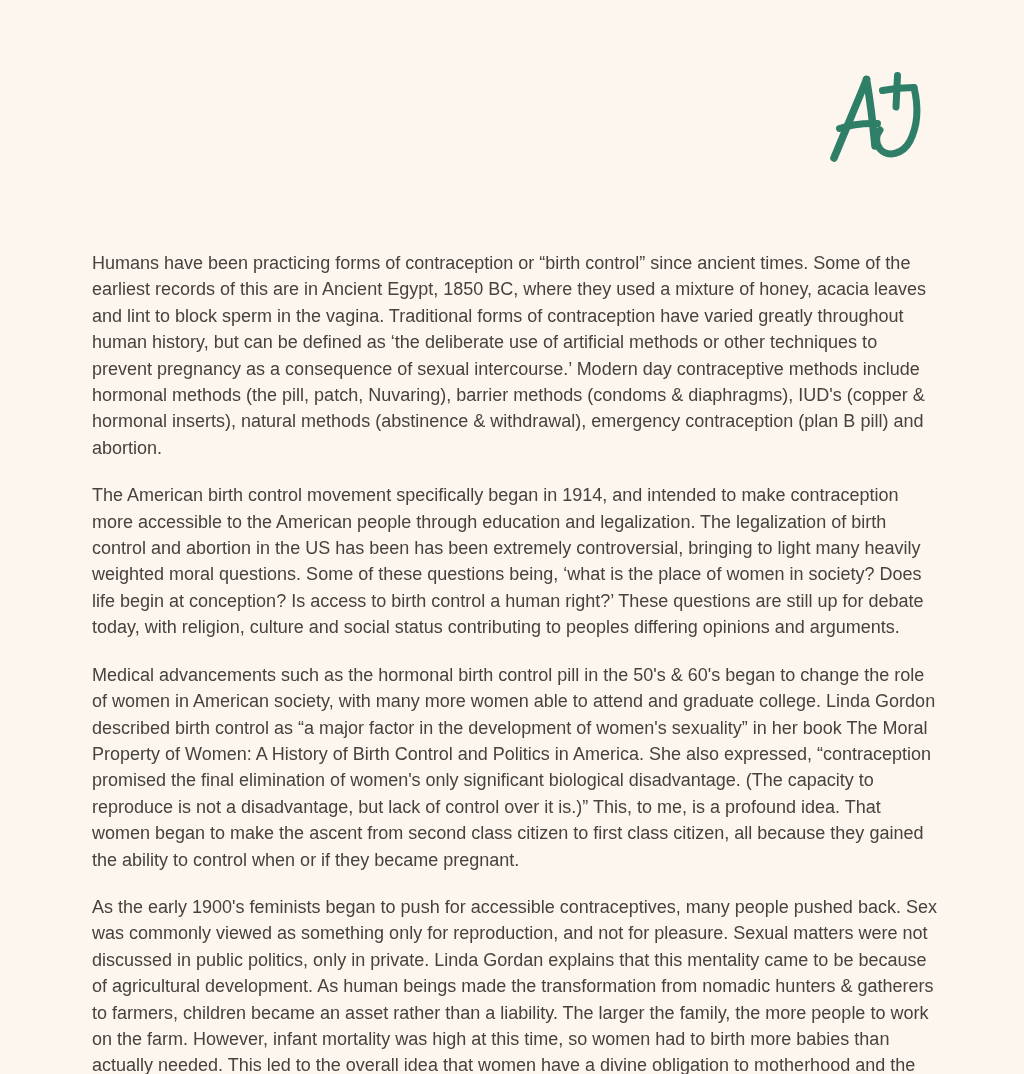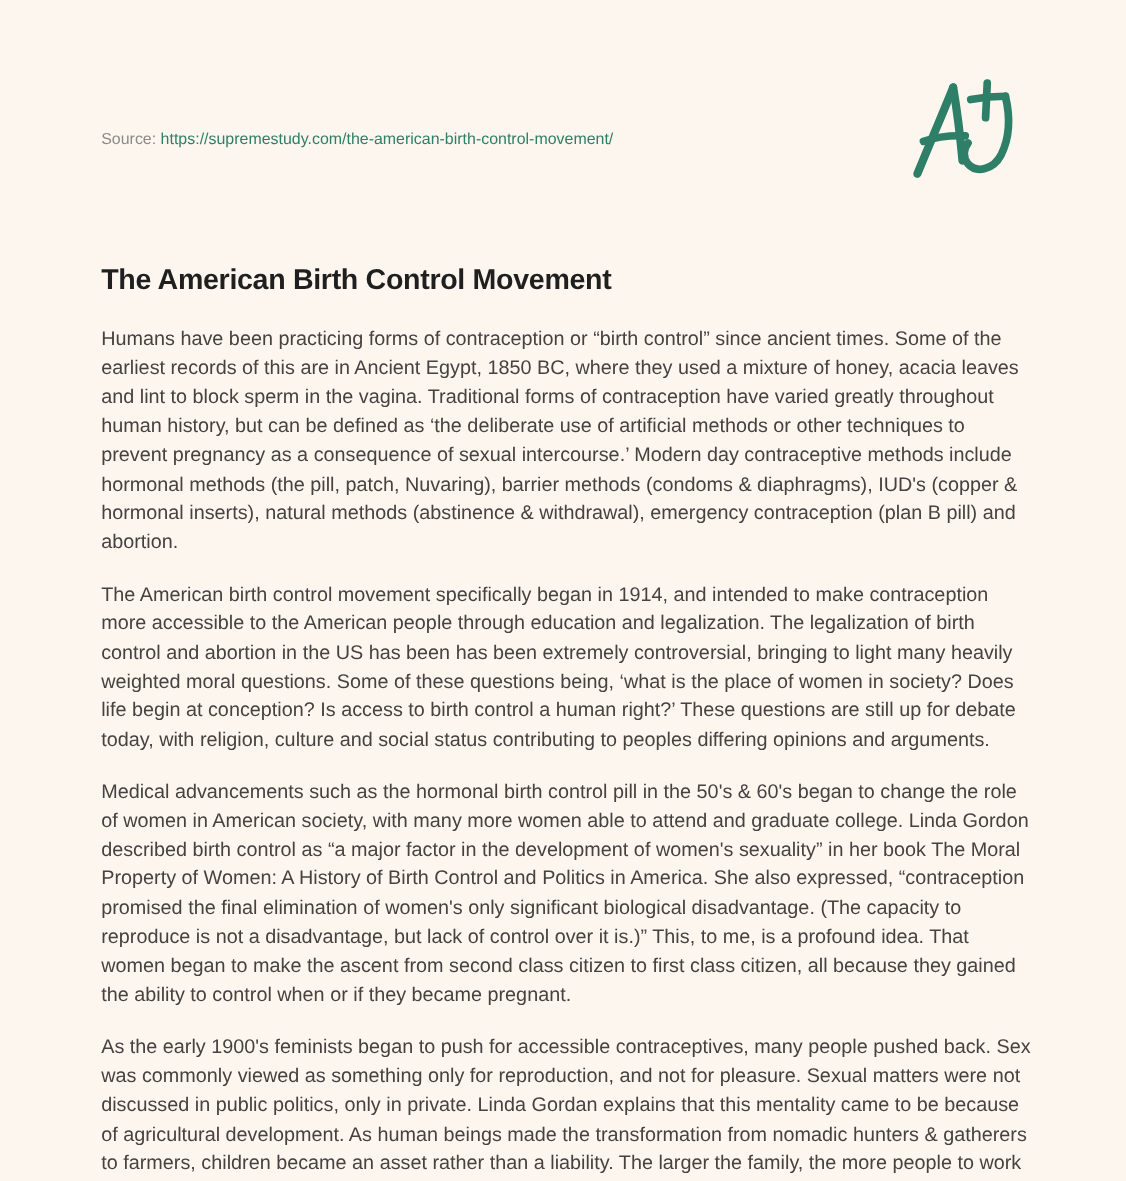--- a/index.html
+++ b/index.html
@@ -103,24 +103,20 @@
   }
 </style>
 </head>
 <body>
 
 <div class="page">
 
   <div class="header">
 
 
-    <div class="source-row">
-      <span class="source-label">Source:</span>
-      <a class="source-link" href="#">https://supremestudy.com/the-american-birth-control-movement/</a>
-    </div>
 
     <div class="logo">
       <svg viewBox="0 0 112 105" xmlns="http://www.w3.org/2000/svg">
         <g fill="none" stroke="#2f7f68" stroke-linecap="round" stroke-linejoin="round">
 
           <path d="M48.5 17.5 C 42 34, 30 62, 16 96" stroke-width="7.5"></path>
 
           <path d="M48.5 17.5 C 52 38, 55 62, 57 84" stroke-width="7.5"></path>
 
           <path d="M21.5 66.5 C 33 62.5, 46 61, 59.5 61.5" stroke-width="7"></path>
@@ -130,21 +126,20 @@
           <path d="M64.5 28.5 C 75 26.5, 86 25.5, 96 25.5" stroke-width="7"></path>
 
           <path d="M96 25.5 C 100 42, 100.5 62, 92 79 C 85 92, 70 96, 62 87 C 57 81, 58 73, 62 68" stroke-width="7"></path>
         </g>
       </svg>
     </div>
 
   </div>
 
   <div class="article">
-    <h1 class="article-title">The American Birth Control Movement</h1>
 
     <div class="article-body">
       <p>Humans have been practicing forms of contraception or “birth control” since ancient times. Some of the earliest records of this are in Ancient Egypt, 1850 BC, where they used a mixture of honey, acacia leaves and lint to block sperm in the vagina. Traditional forms of contraception have varied greatly throughout human history, but can be defined as ‘the deliberate use of artificial methods or other techniques to prevent pregnancy as a consequence of sexual intercourse.’ Modern day contraceptive methods include hormonal methods (the pill, patch, Nuvaring), barrier methods (condoms &amp; diaphragms), IUD's (copper &amp; hormonal inserts), natural methods (abstinence &amp; withdrawal), emergency contraception (plan B pill) and abortion.</p>
       <p>The American birth control movement specifically began in 1914, and intended to make contraception more accessible to the American people through education and legalization. The legalization of birth control and abortion in the US has been has been extremely controversial, bringing to light many heavily weighted moral questions. Some of these questions being, ‘what is the place of women in society? Does life begin at conception? Is access to birth control a human right?’ These questions are still up for debate today, with religion, culture and social status contributing to peoples differing opinions and arguments.</p>
       <p>Medical advancements such as the hormonal birth control pill in the 50's &amp; 60's began to change the role of women in American society, with many more women able to attend and graduate college. Linda Gordon described birth control as “a major factor in the development of women's sexuality” in her book The Moral Property of Women: A History of Birth Control and Politics in America. She also expressed, “contraception promised the final elimination of women's only significant biological disadvantage. (The capacity to reproduce is not a disadvantage, but lack of control over it is.)” This, to me, is a profound idea. That women began to make the ascent from second class citizen to first class citizen, all because they gained the ability to control when or if they became pregnant.</p>
       <p>As the early 1900's feminists began to push for accessible contraceptives, many people pushed back. Sex was commonly viewed as something only for reproduction, and not for pleasure. Sexual matters were not discussed in public politics, only in private. Linda Gordan explains that this mentality came to be because of agricultural development. As human beings made the transformation from nomadic hunters &amp; gatherers to farmers, children became an asset rather than a liability. The larger the family, the more people to work on the farm. However, infant mortality was high at this time, so women had to birth more babies than actually needed. This led to the overall idea that women have a divine obligation to motherhood and the family. After all, this need for constant reproduction</p>
     </div>
   </div>
 
 </div>

